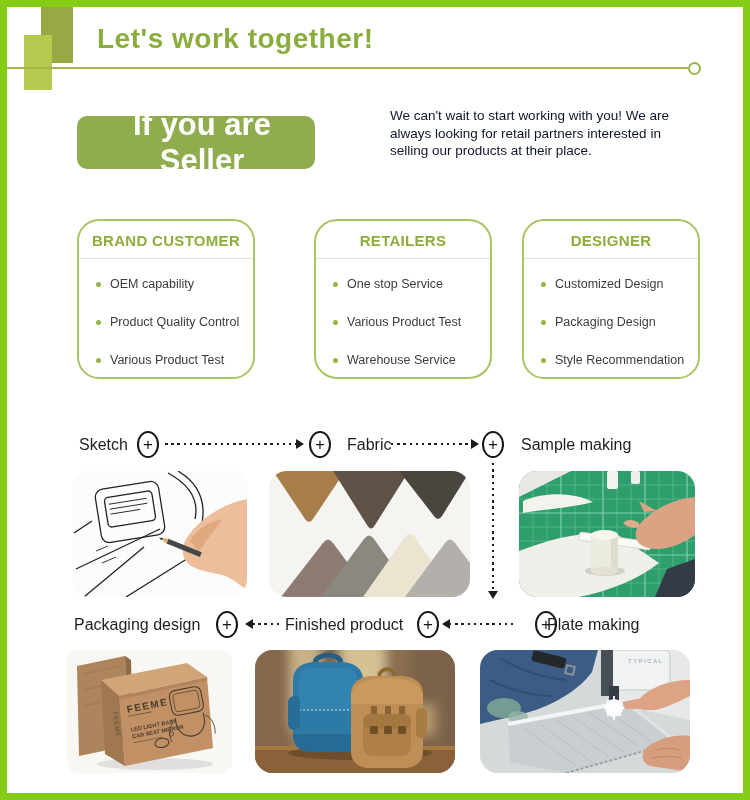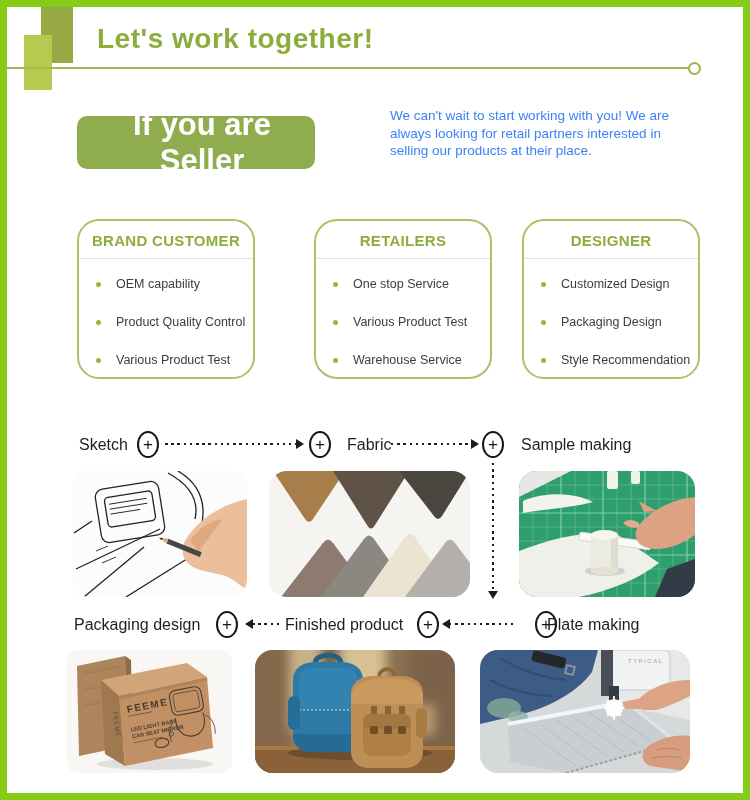--- a/index.html
+++ b/index.html
@@ -18,29 +18,29 @@
   .h-ring{left:681px;top:55px;width:9px;height:9px;border:2.5px solid #9ab54b;border-radius:50%;background:#fff;}
 
   
   .seller-btn{
     left:70px;top:109px;width:238px;height:53px;background:#8fad4f;border:none;
     border-radius:10px;color:#fff;font-size:31px;font-weight:bold;
     display:flex;align-items:center;justify-content:center;cursor:pointer;
     font-family:"Liberation Sans", sans-serif;
     padding-left:18px;
   }
-  .seller-desc{left:383px;top:100px;width:303px;font-size:13.5px;line-height:17.5px;color:#3b82f6;}
+  .seller-desc{left:383px;top:100px;width:303px;font-size:13.5px;line-height:17.5px;color:#0f172a;}
 
   
   .card{top:212px;width:178px;height:160px;border:2px solid #a9c463;border-radius:22px;background:#fff;box-sizing:border-box;}
   .card-1{left:70px;} .card-2{left:307px;border-radius:23px;} .card-3{left:515px;}
   .card-title{text-align:center;margin-top:11px;font-size:15px;font-weight:bold;color:#8dad3c;letter-spacing:.3px;}
   .card-divider{margin-top:9px;height:1px;background:#e2e2dd;}
   .card-list{margin:6px 0 0 0;padding:0 4px 0 17px;list-style:none;}
-  .card-list li{display:flex;align-items:center;gap:15px;height:38px;font-size:12.5px;color:#3c3c3c;}
+  .card-list li{display:flex;align-items:center;gap:9px;height:38px;font-size:12.5px;color:#3c3c3c;}
   .bullet{width:5px;height:5px;border-radius:50%;background:#96b544;flex:none;}
 
   
   .flow-label{font-size:16px;color:#1f1f1f;white-space:nowrap;}
   .plus-circle{
     width:22px;height:27px;border:2px solid #161616;border-radius:50%;
     display:flex;align-items:center;justify-content:center;box-sizing:border-box;
     font-size:17px;font-weight:400;color:#161616;line-height:1;padding-bottom:1px;
   }
   .dash{height:2px;background:repeating-linear-gradient(90deg,#1c1c1c 0 2.5px,transparent 2.5px 6.2px);}

